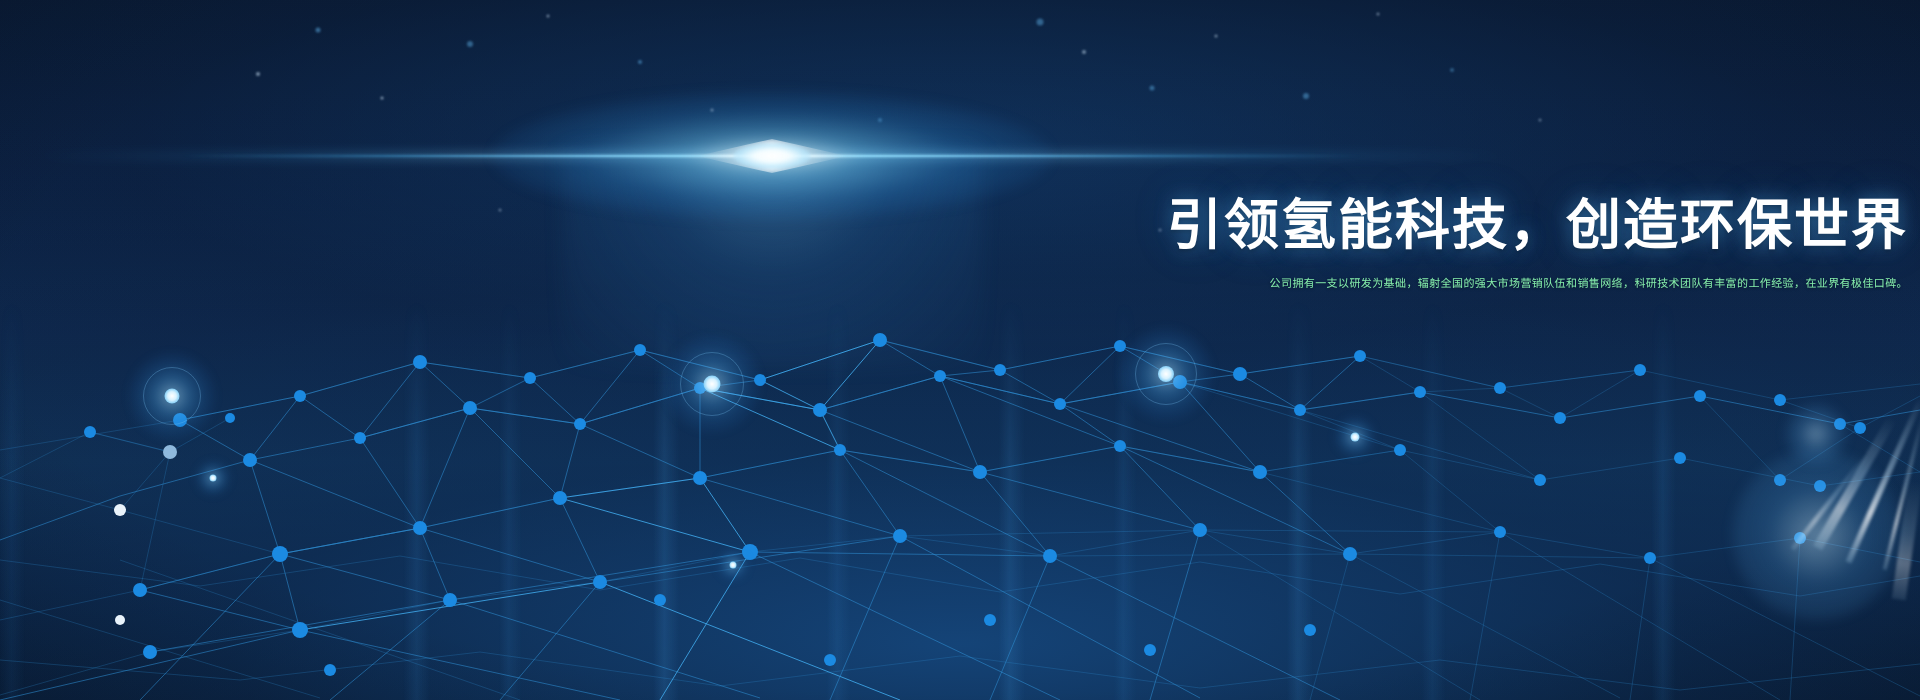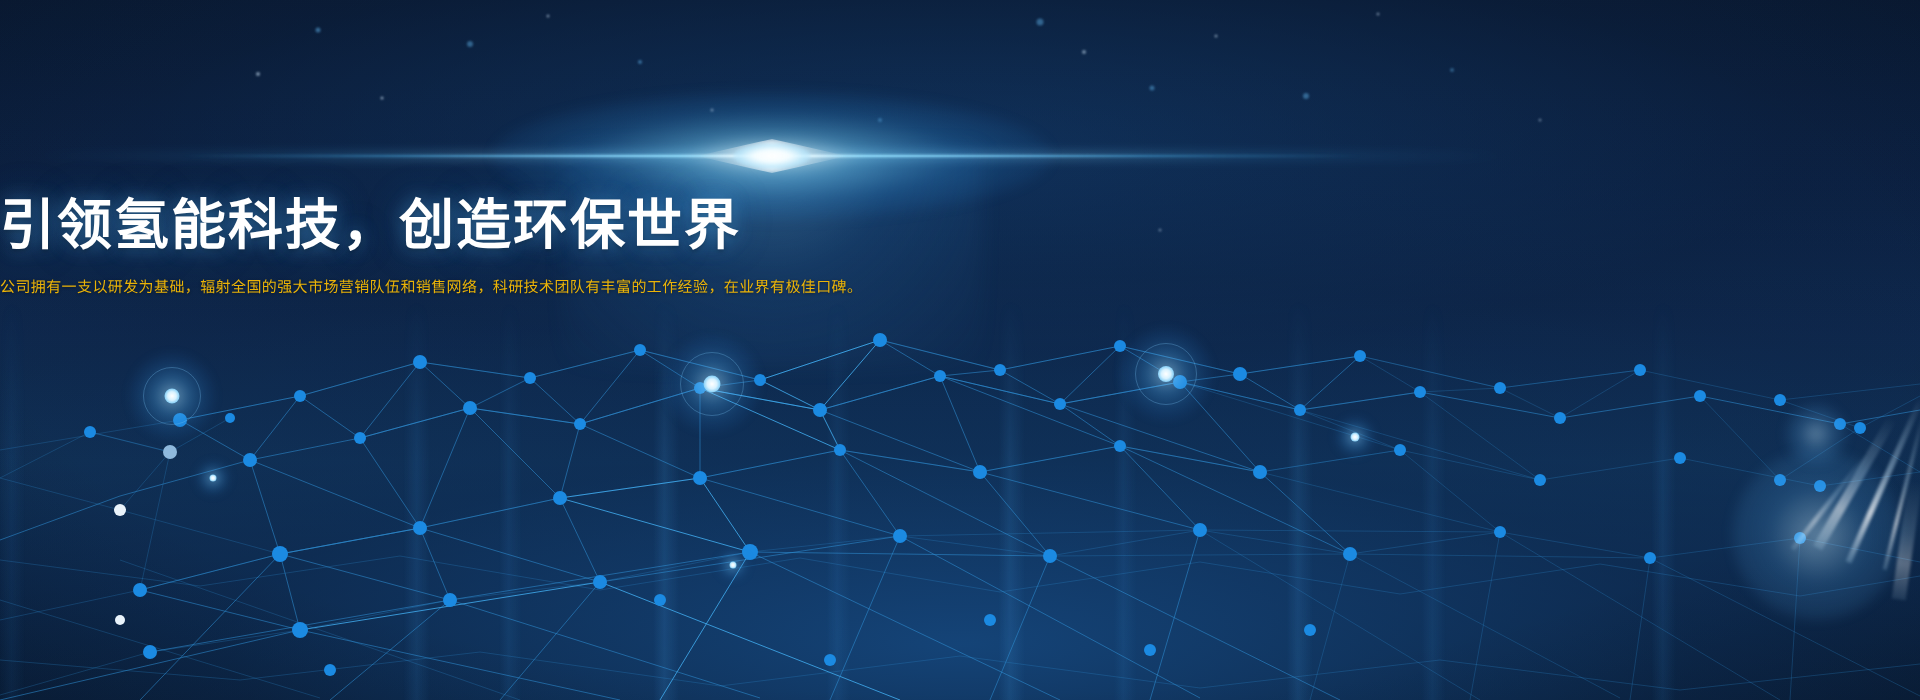--- a/index.html
+++ b/index.html
@@ -167,43 +167,43 @@
     clip-path: polygon(0% 50%, 50% 0%, 100% 50%, 50% 100%);
     filter: blur(2.5px);
     opacity: 0.85;
   }
 
   
   .hero-text {
     position: absolute;
     left: 0; right: 12px;
     top: 196px;
-    text-align: left;
+    text-align: right;
     z-index: 8;
   }
   .hero-title {
     margin: 0;
     font-size: 55px;
     line-height: 1.08;
     font-weight: 700;
     letter-spacing: 2px;
     color: #ffffff;
     text-shadow:
       0 0 18px rgba(90,185,245,0.45),
       0 0 42px rgba(40,130,210,0.30),
       0 2px 4px rgba(0,0,0,0.35);
     white-space: nowrap;
   }
   .hero-subtitle {
     margin: 20px 0 0 0;
-    font-size: 15px;
+    font-size: 11px;
     line-height: 1.6;
     font-weight: 400;
     letter-spacing: 0.4px;
-    color: #eab308;
+    color: #86efac;
     text-shadow: 0 1px 3px rgba(0,0,0,0.45);
     white-space: nowrap;
   }
 
   
   .mesh {
     position: absolute;
     left: 0;
     top: 300px;
     width: 1920px;

